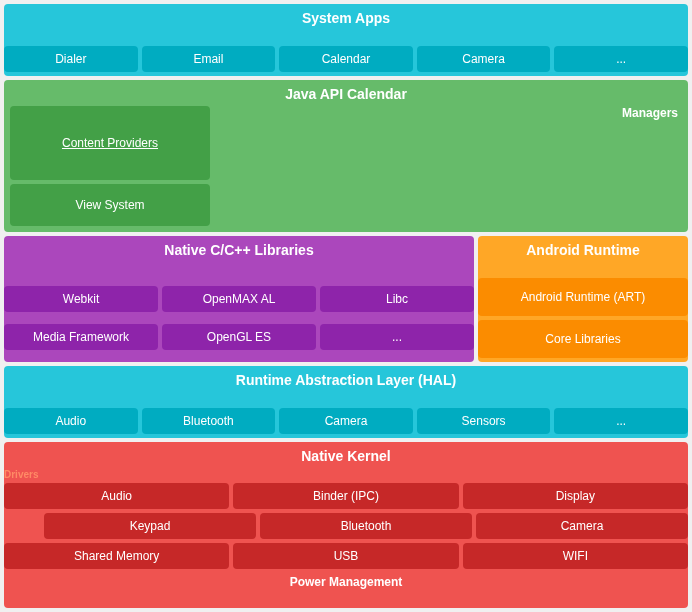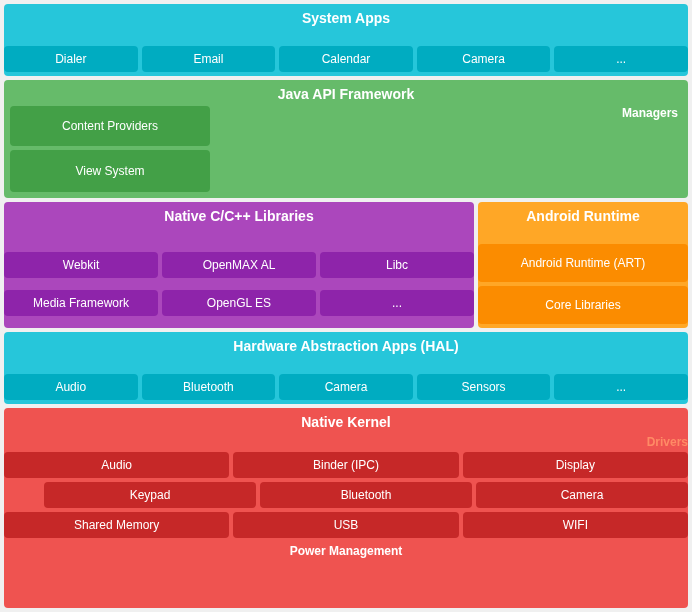--- a/index.html
+++ b/index.html
@@ -104,22 +104,22 @@
     }
 
     
     .layer-kernel {
       background-color: #EF5350;
     }
     .cell-kernel {
       background-color: #C62828;
     }
     .drivers-label {
-      text-align: right;
-      font-size: 12px;
+      text-align: left;
+      font-size: 10px;
       color: #FF8A65;
       font-weight: 600;
       padding: 1px 0;
     }
 
     
     .middle-section {
       display: flex;
       gap: 4px;
       flex: 0 0 auto;
@@ -175,24 +175,24 @@
     <div class="layer-row">
       <div class="cell cell-system-apps">Dialer</div>
       <div class="cell cell-system-apps">Email</div>
       <div class="cell cell-system-apps">Calendar</div>
       <div class="cell cell-system-apps">Camera</div>
       <div class="cell cell-system-apps">...</div>
     </div>
   </div>
 
   <div class="layer layer-java-api" style="padding: 4px 6px 6px 6px;">
-    <div class="layer-title">Java API Framework</div>
+    <div class="layer-title">Java API Calendar</div>
     <div class="java-api-inner">
       <div class="java-api-left">
-        <div class="cell cell-java-api-left" style="padding: 13px 4px;">Content Providers</div>
+        <div class="cell cell-java-api-left" style="padding: 30px 4px; text-decoration: underline;">Content Providers</div>
         <div class="cell cell-java-api-left" style="padding: 14px 4px;">View System</div>
       </div>
       <div class="java-api-right">
         <div class="managers-label">Managers</div>
       </div>
     </div>
   </div>
 
   <div class="middle-section">
     <div class="layer layer-native">
@@ -213,21 +213,21 @@
       <div class="layer-row">
         <div class="cell cell-android-runtime" style="padding: 12px 4px;">Android Runtime (ART)</div>
       </div>
       <div class="layer-row" style="margin-top: 4px;">
         <div class="cell cell-android-runtime" style="padding: 12px 4px;">Core Libraries</div>
       </div>
     </div>
   </div>
 
   <div class="layer layer-hal">
-    <div class="layer-title">Hardware Abstraction Apps (HAL)</div>
+    <div class="layer-title">Runtime Abstraction Layer (HAL)</div>
     <div class="layer-row">
       <div class="cell cell-hal">Audio</div>
       <div class="cell cell-hal">Bluetooth</div>
       <div class="cell cell-hal">Camera</div>
       <div class="cell cell-hal">Sensors</div>
       <div class="cell cell-hal">...</div>
     </div>
   </div>
 
   <div class="layer layer-kernel" style="flex: 1;">

